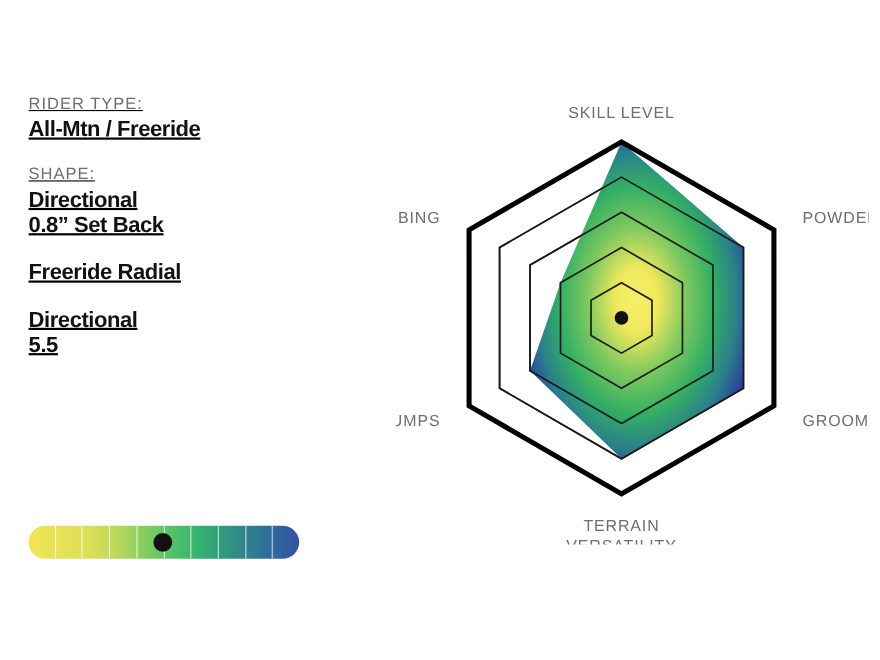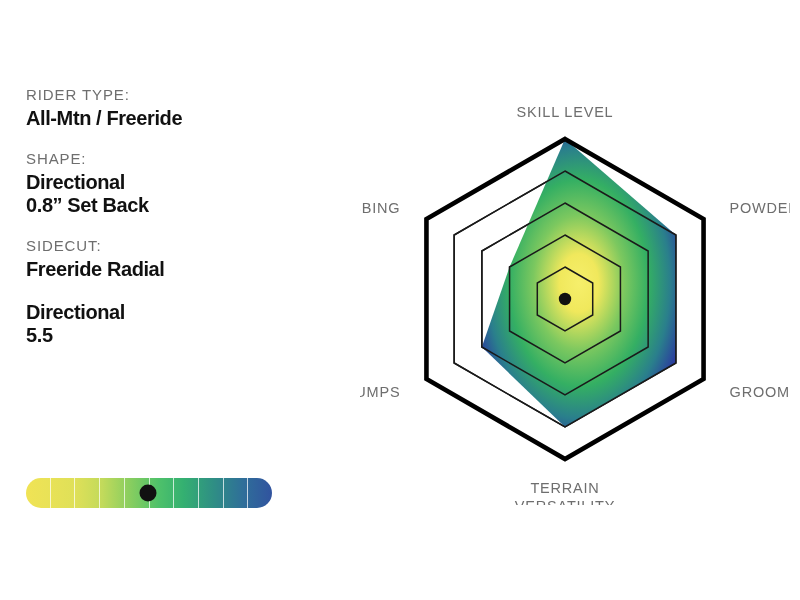--- a/index.html
+++ b/index.html
@@ -20,20 +20,21 @@
     background: #ffffff;
     overflow: hidden;
   }
 
   
   .spec-panel {
     position: absolute;
     left: 26px;
     top: 86px;
     width: 330px;
+    text-decoration: underline;
   }
 
   .spec-block {
     margin-bottom: 20px;
   }
 
   .spec-label {
     font-size: 15px;
     font-weight: 400;
     letter-spacing: 0.9px;
@@ -99,21 +100,21 @@
     border-radius: 50%;
     background: #111111;
     top: 50%;
     transform: translate(-50%, -50%);
   }
 
   
   .radar-wrap {
     position: absolute;
     left: 360px;
-    top: 105px;
+    top: 95px;
     width: 430px;
     height: 400px;
   }
   .radar-svg {
     display: block;
     width: 430px;
     height: 400px;
   }
   .radar-axis-label {
     font-family: "Liberation Sans", sans-serif;
@@ -135,21 +136,20 @@
       <div class="spec-value">All-Mtn / Freeride</div>
     </div>
 
     <div class="spec-block">
       <div class="spec-label">SHAPE:</div>
       <div class="spec-value">Directional
 0.8” Set Back</div>
     </div>
 
     <div class="spec-block">
-      <div class="spec-label">SIDECUT:</div>
       <div class="spec-value">Freeride Radial</div>
     </div>
 
     <div class="spec-block">
       <div class="spec-value">Directional
 5.5</div>
     </div>
 
   </div>
 

